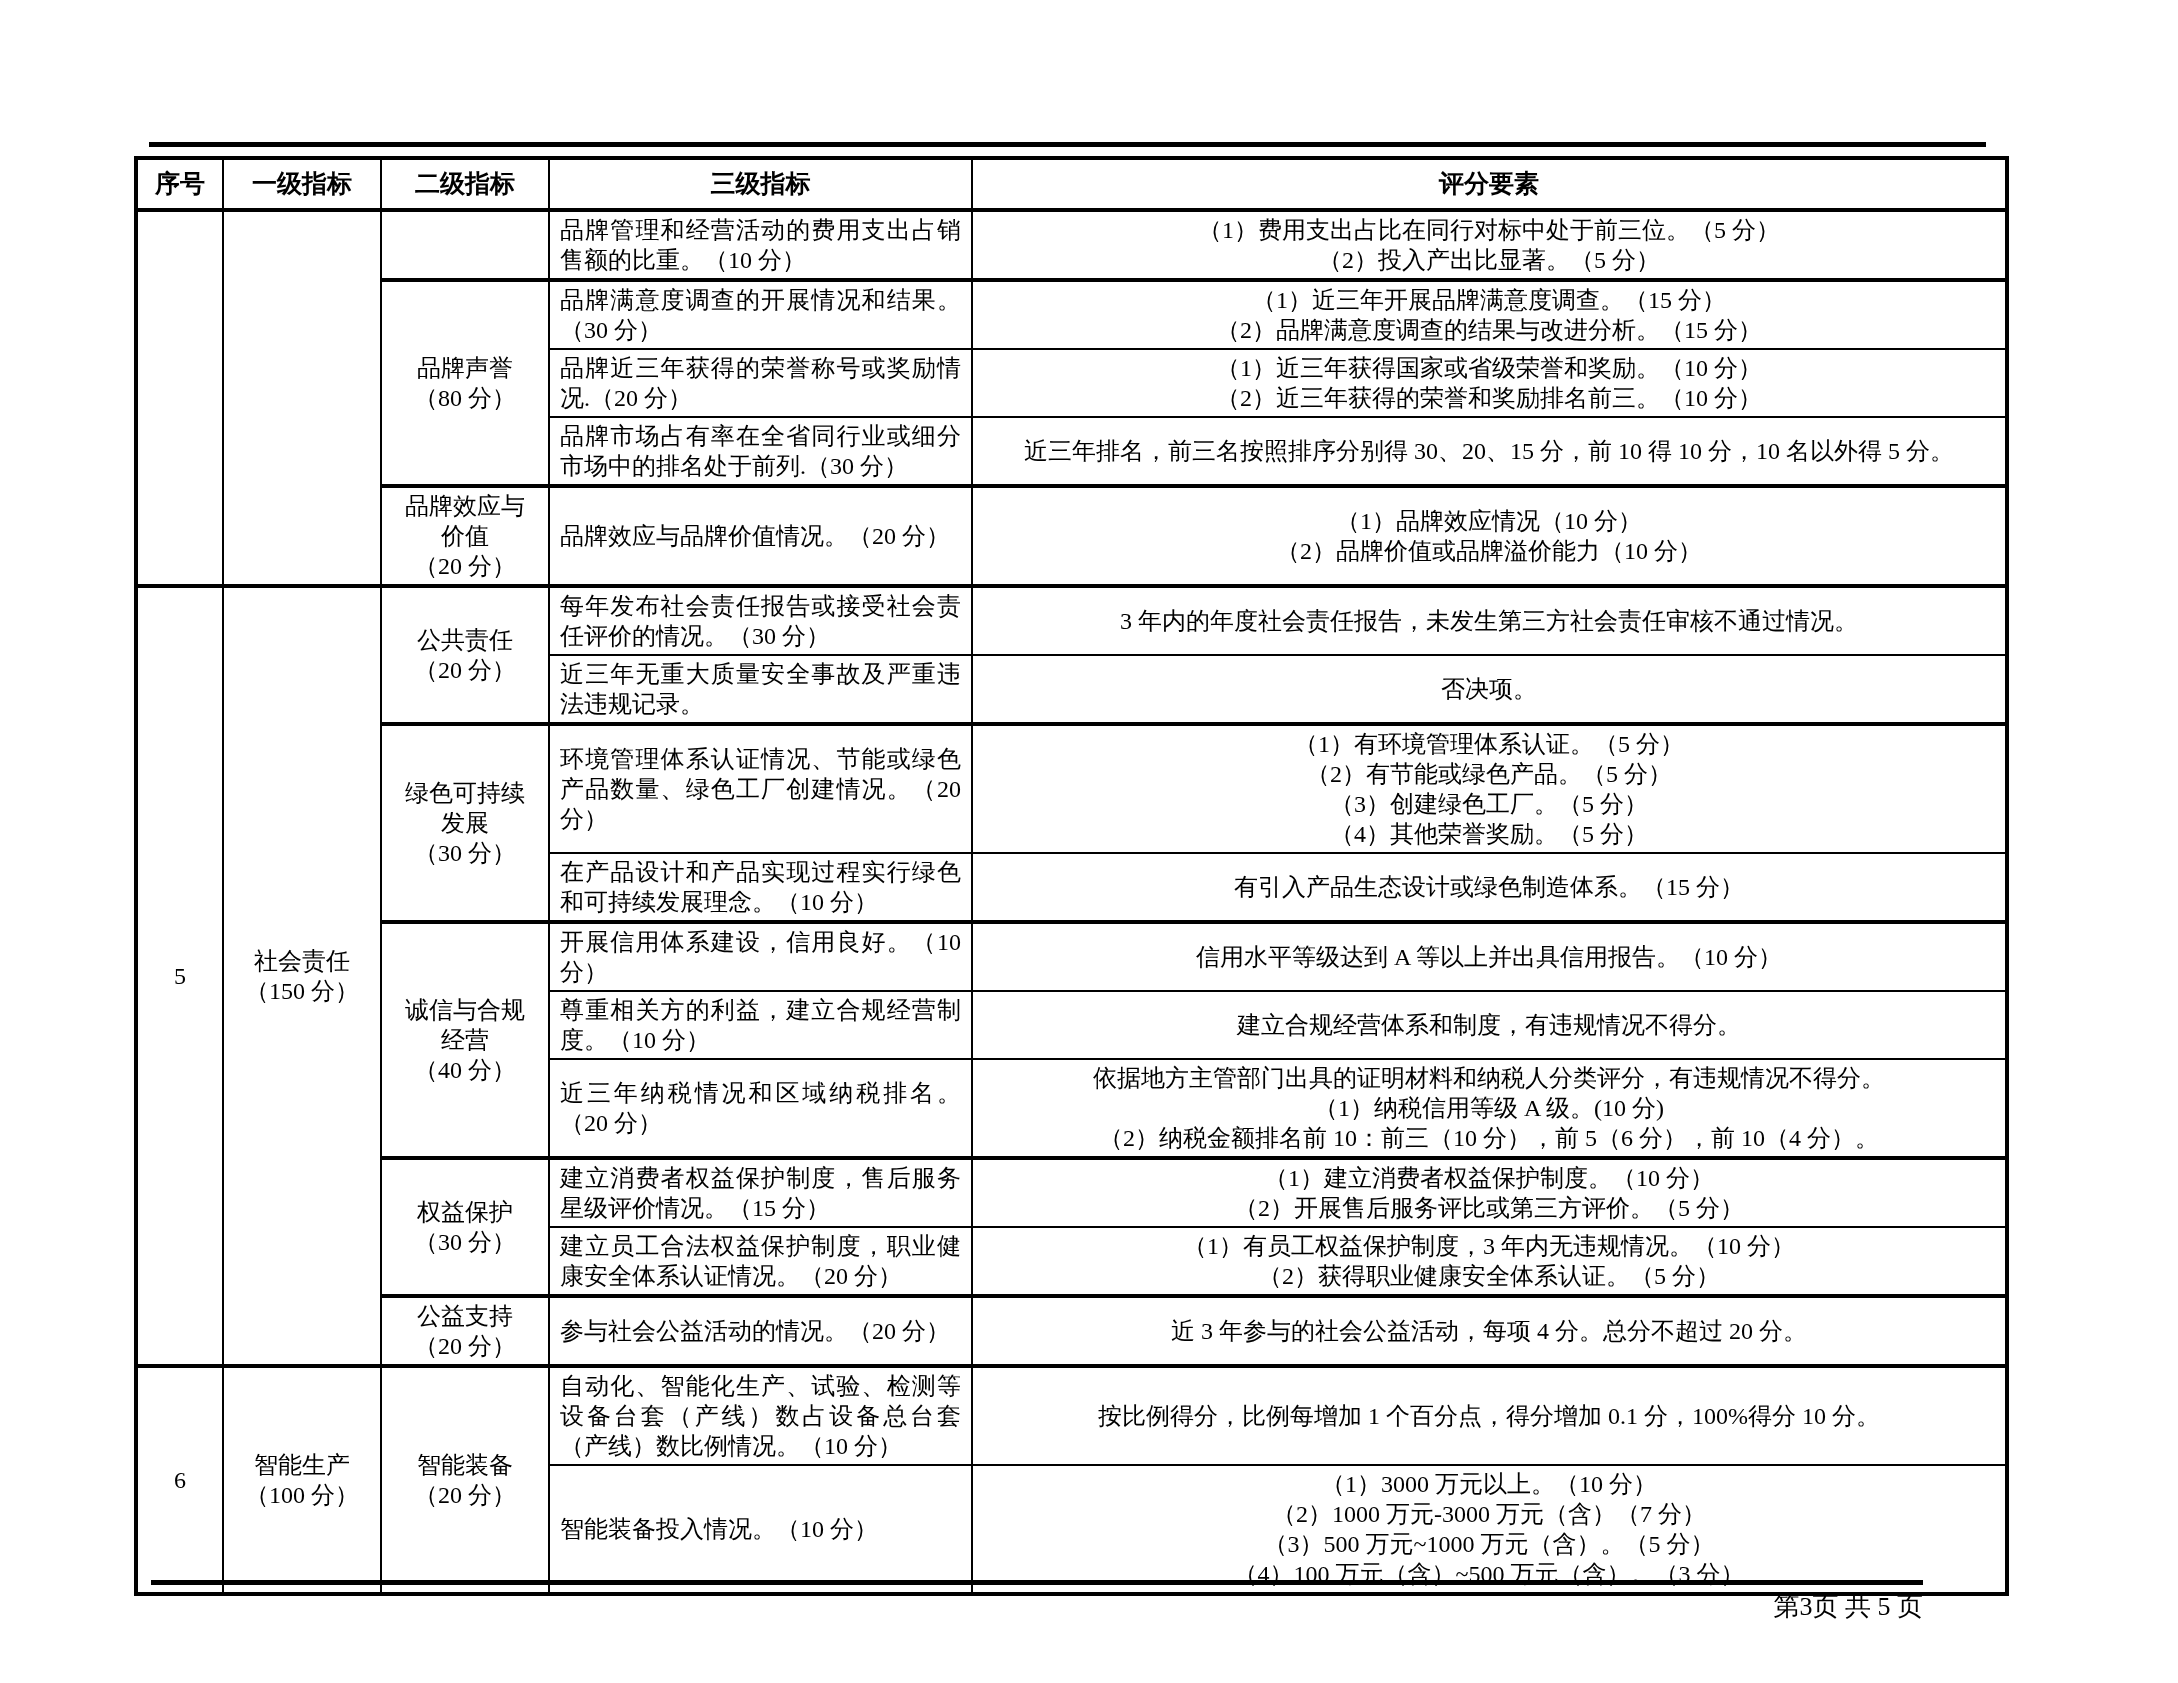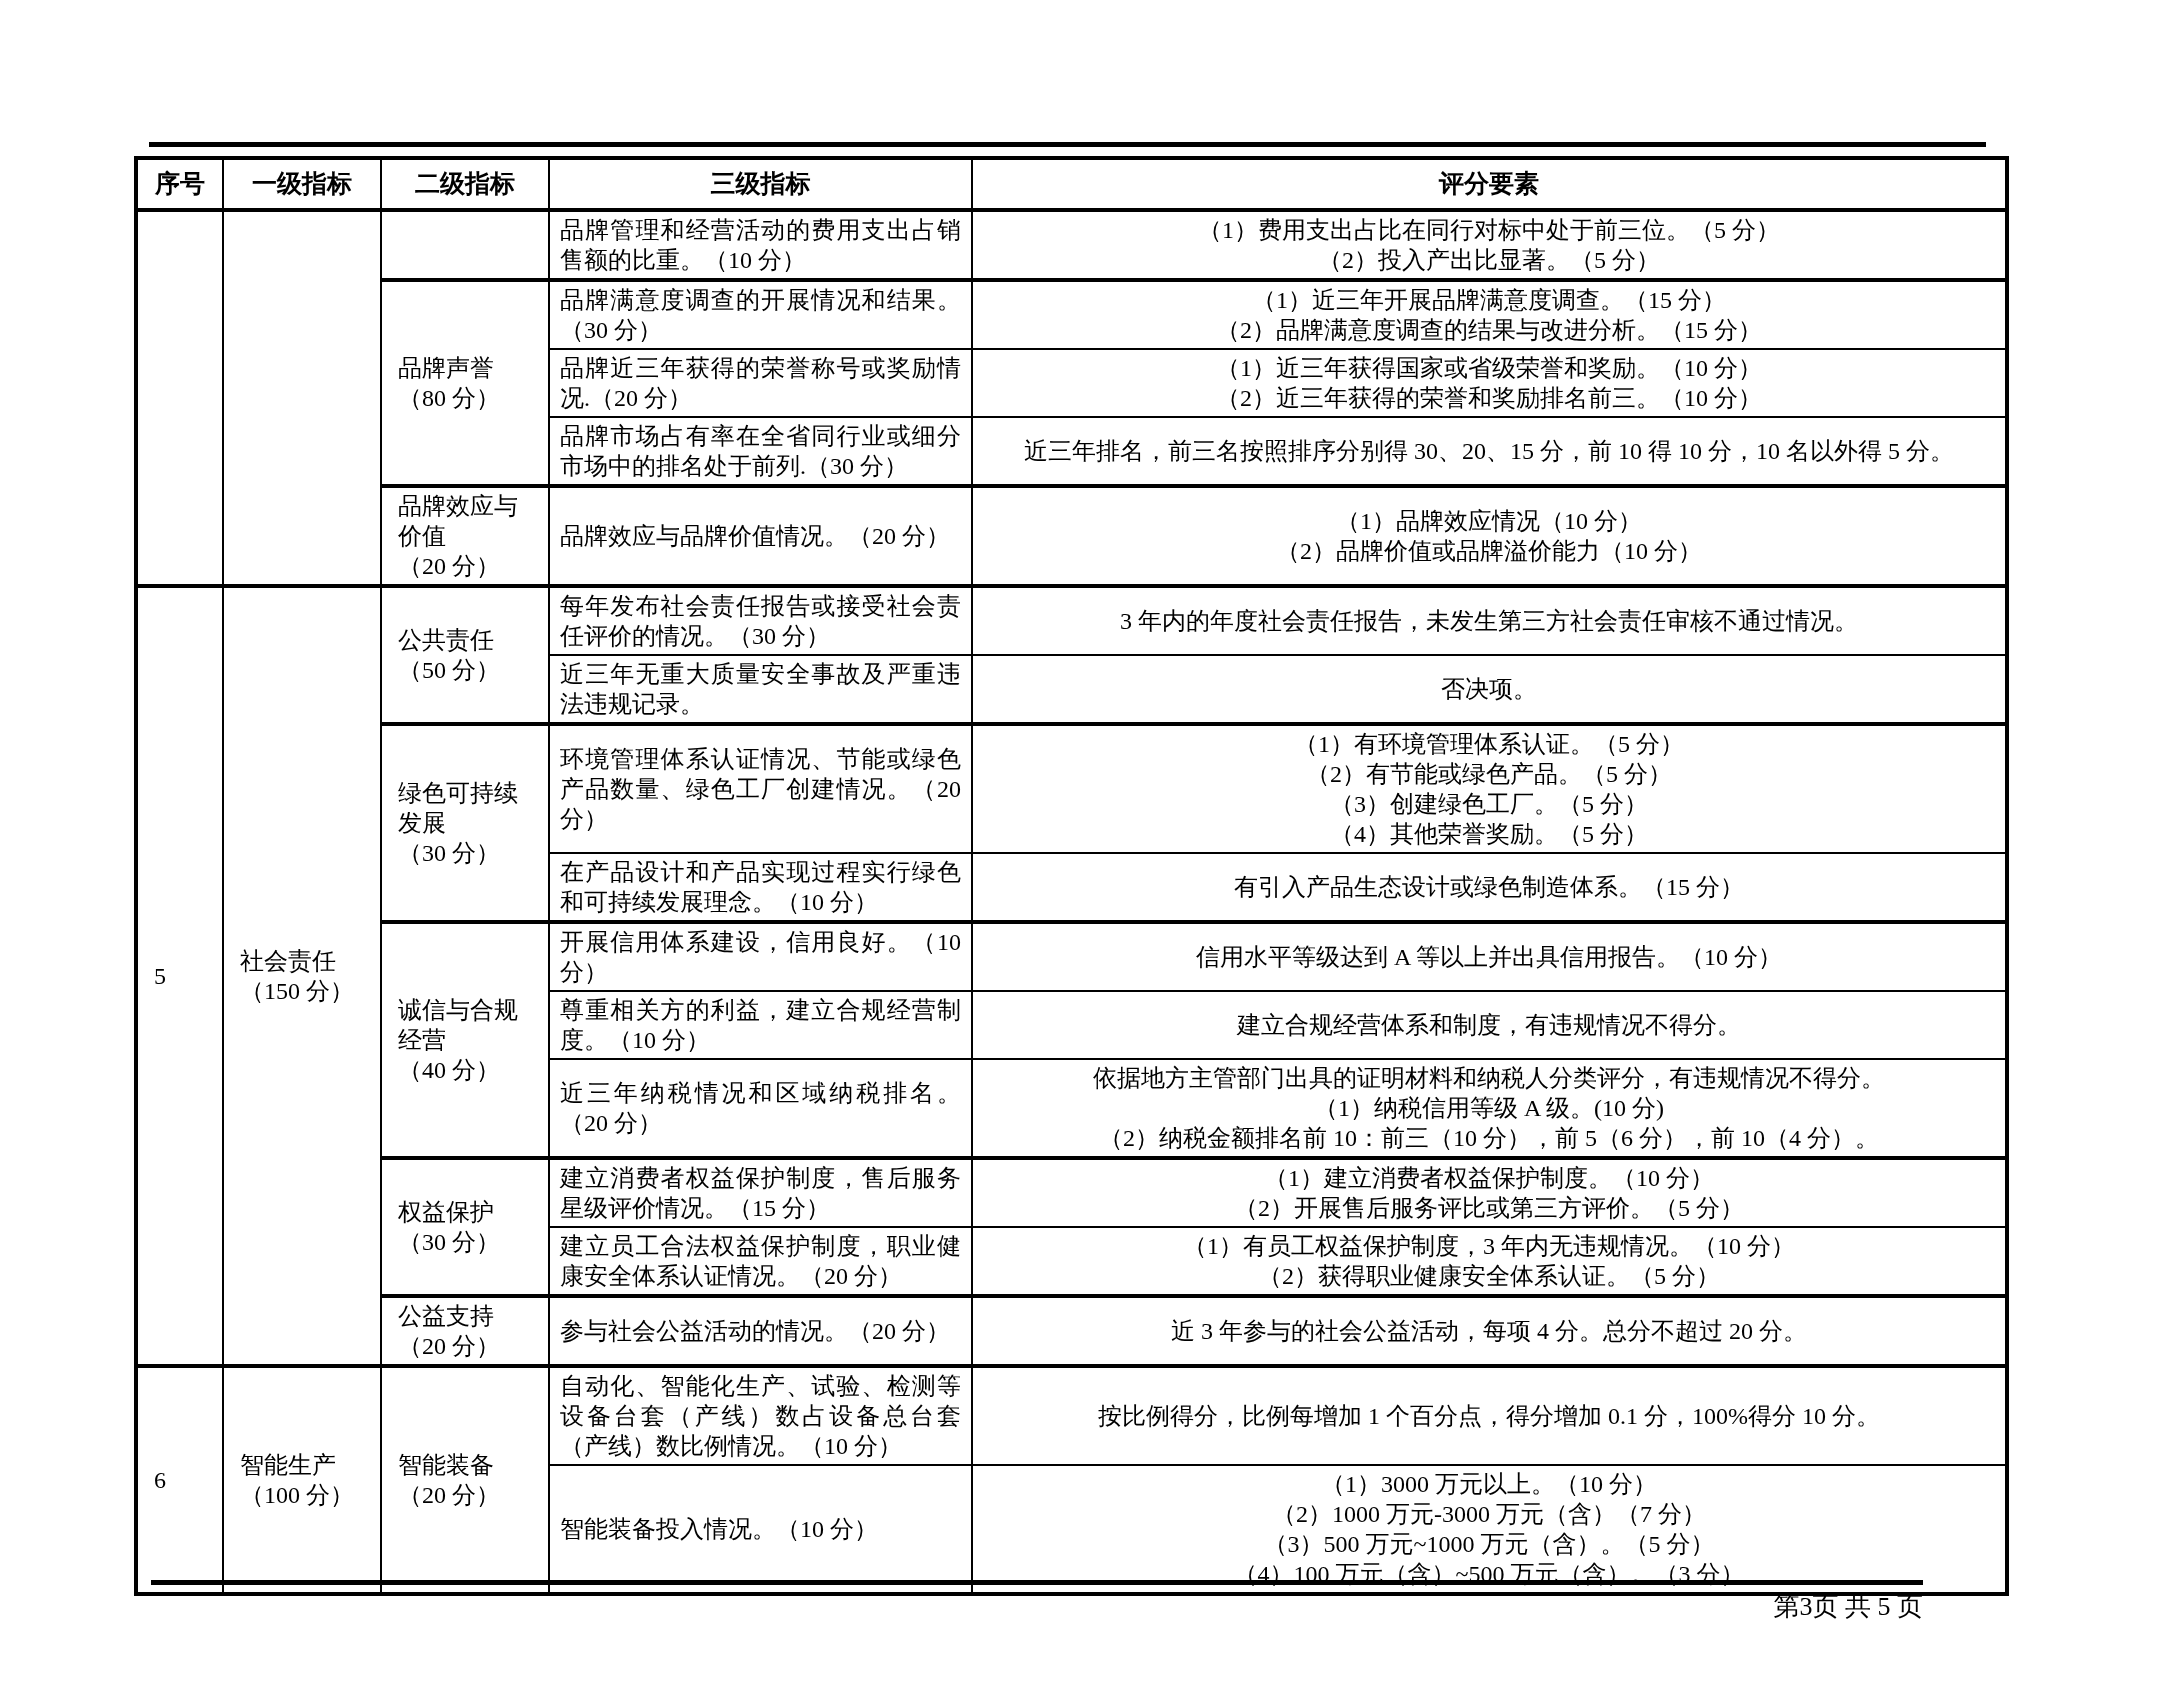--- a/index.html
+++ b/index.html
@@ -26,21 +26,21 @@
   .score-table th{
     border:2px solid #000;border-bottom:4px solid #000;
     font-weight:bold;vertical-align:middle;
     height:44px;padding:2px 6px;font-size:25px;
   }
   .score-table td{
     border:2px solid #000;
     padding:3px 10px;vertical-align:middle;
   }
   .score-table tr.thick > td{border-top:4px solid #000;}
-  td.c{ text-align:left; white-space:pre-line; padding:3px 16px; }
+  td.c{ text-align:center; white-space:pre-line; padding:3px 4px; }
   td.l3{ text-align:justify; }
   td.score{ text-align:center; white-space:pre-line; }
   .doc-footer{
     position:absolute;left:151px;top:1580px;width:1772px;
     border-top:5px solid #000;
     text-align:right;font-size:26px;padding-top:4px;
   }
 </style>
 </head>
 <body>
@@ -98,21 +98,21 @@
       <td class="l3">品牌效应与品牌价值情况。（20 分）</td>
       <td class="score">（1）品牌效应情况（10 分）
 （2）品牌价值或品牌溢价能力（10 分）</td>
     </tr>
 
     <tr class="thick">
       <td class="c" rowspan="10">5</td>
       <td class="c" rowspan="10">社会责任
 （150 分）</td>
       <td class="c" rowspan="2">公共责任
-（50 分）</td>
+（20 分）</td>
       <td class="l3">每年发布社会责任报告或接受社会责任评价的情况。（30 分）</td>
       <td class="score">3 年内的年度社会责任报告，未发生第三方社会责任审核不通过情况。</td>
     </tr>
     <tr>
       <td class="l3">近三年无重大质量安全事故及严重违法违规记录。</td>
       <td class="score">否决项。</td>
     </tr>
     <tr class="thick">
       <td class="c" rowspan="2">绿色可持续
 发展

